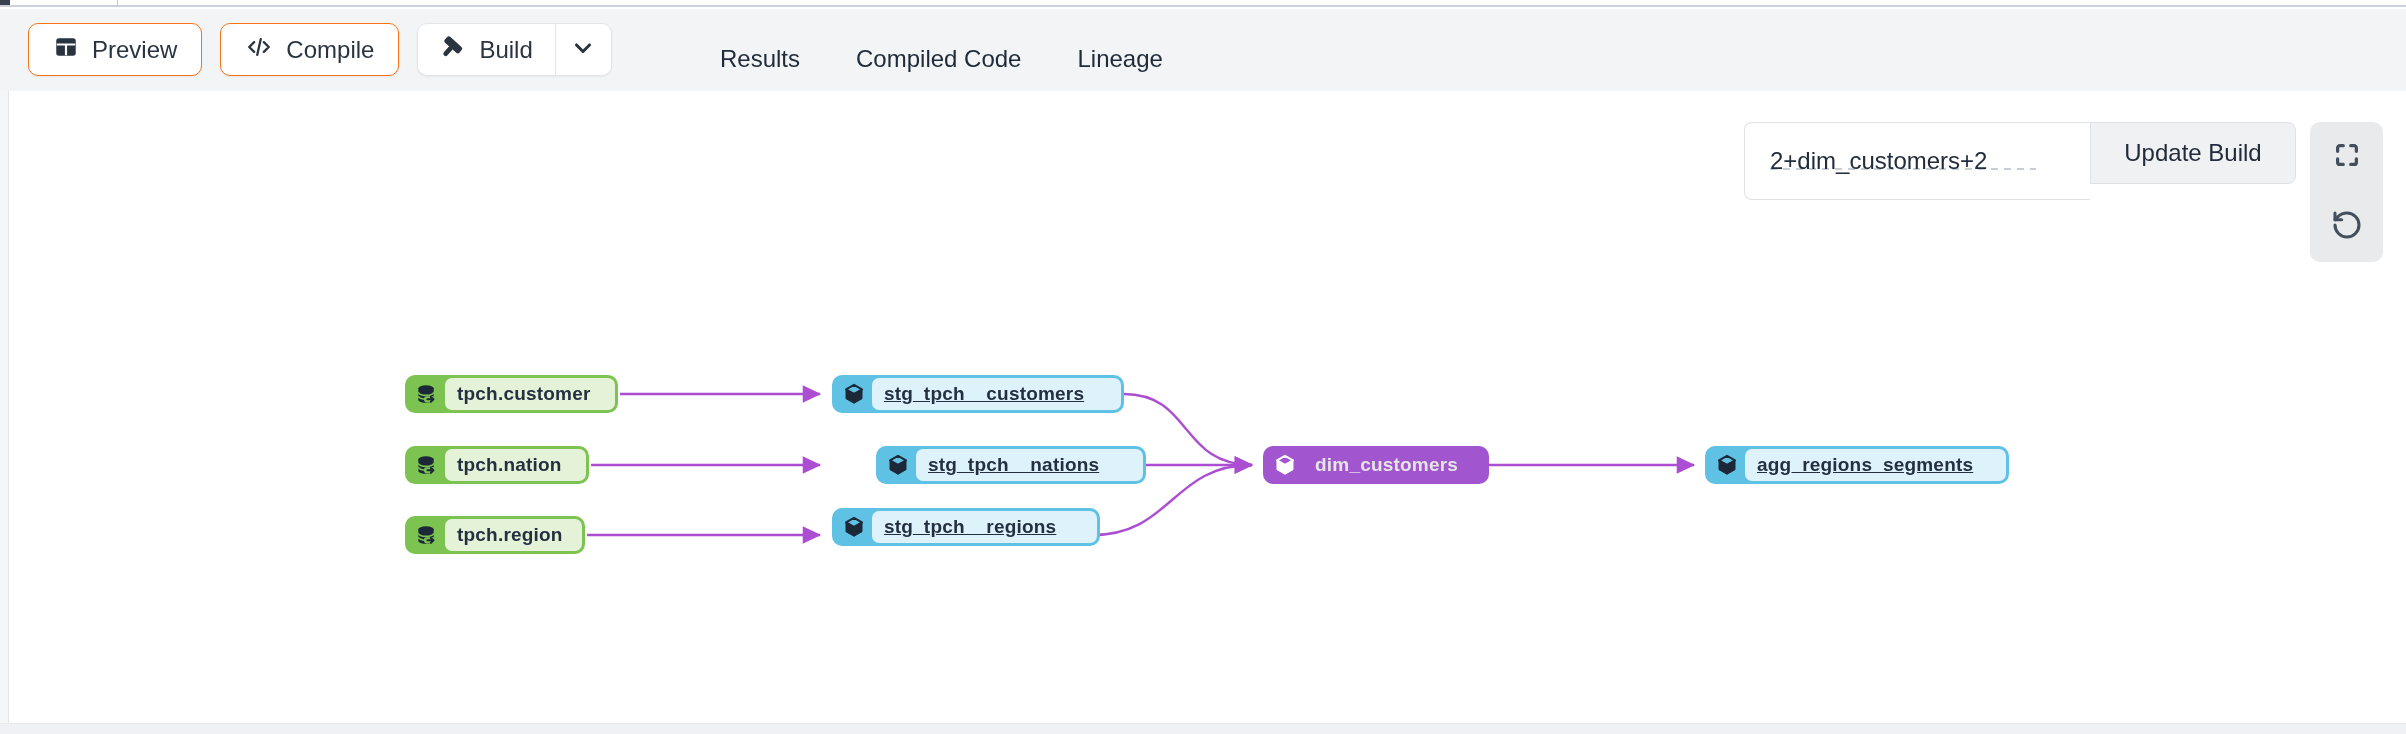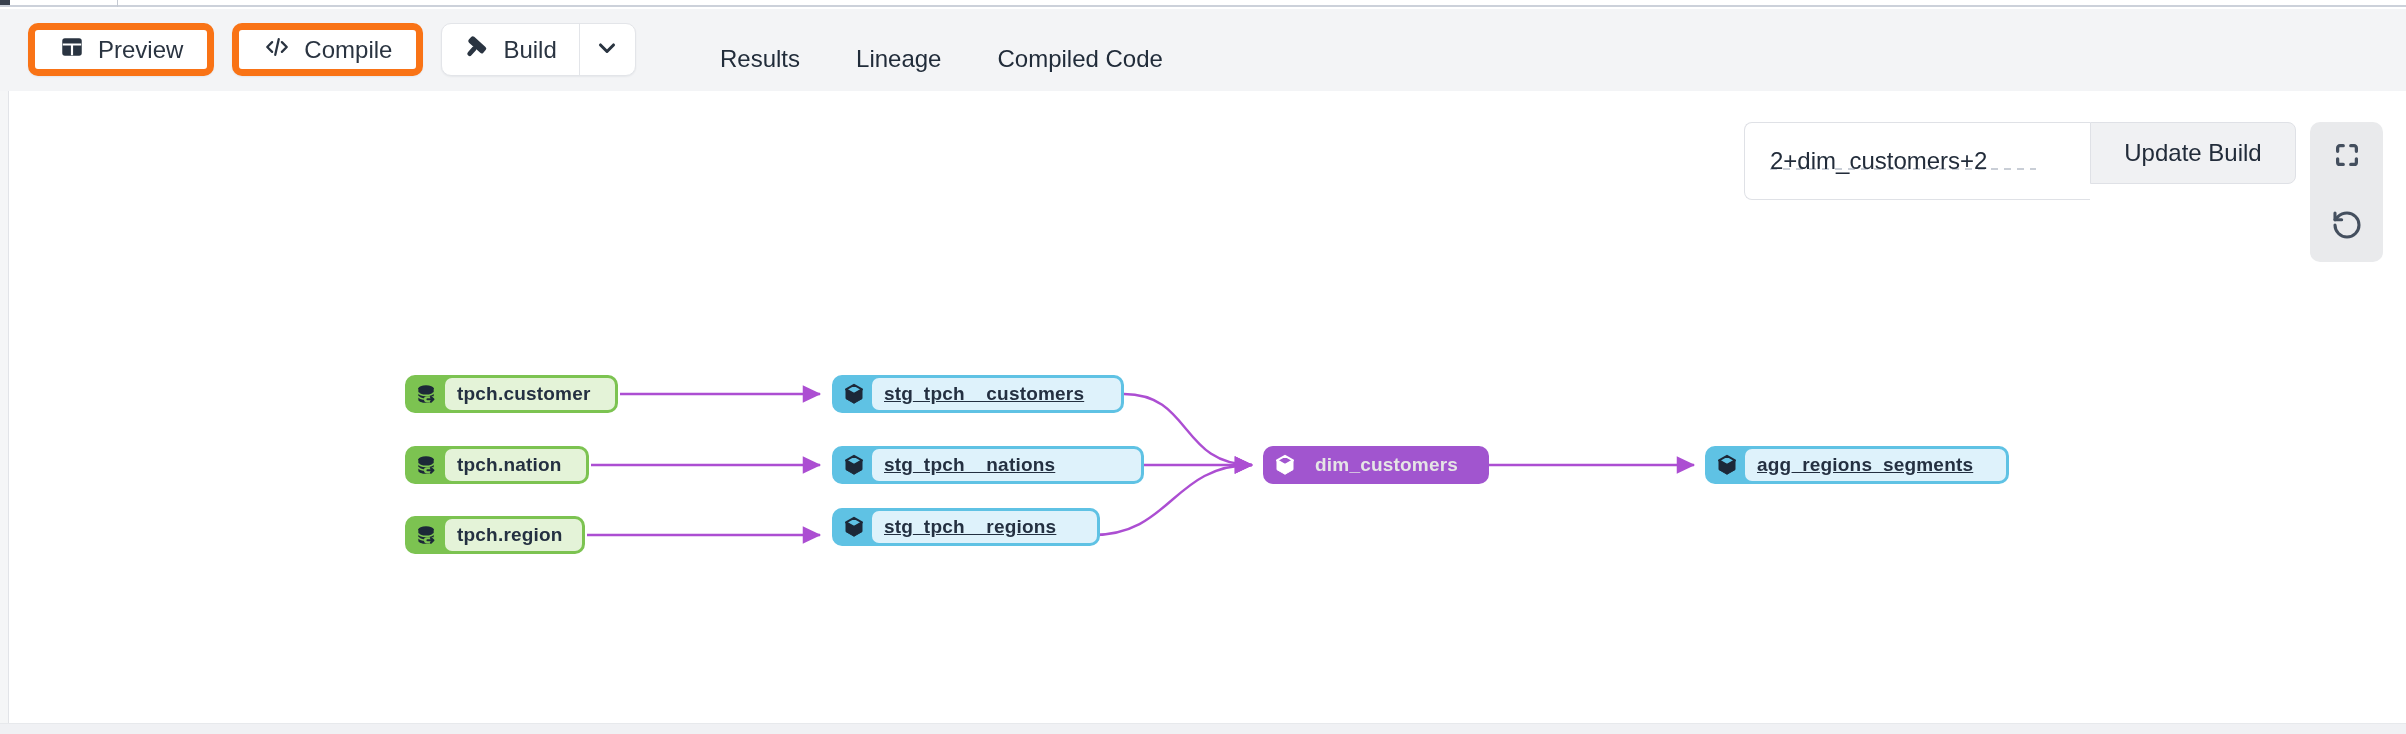--- a/index.html
+++ b/index.html
@@ -9,21 +9,21 @@
   .editor-strip { position:absolute; left:0; top:0; width:2406px; height:7px;
                   background:#fff; border-bottom:2px solid #ccd1da; }
   .editor-caret { position:absolute; left:0; top:0; width:10px; height:5px; background:#39414e; }
   .editor-gutter-line { position:absolute; left:117px; top:0; width:1px; height:7px; background:#c4c9d2; }
 
   
   .toolbar { position:absolute; left:0; top:9px; width:2406px; height:82px;
              background:var(--toolbar_bg,#f3f4f6); }
   .btn-row { position:absolute; left:28px; top:14px; display:flex; gap:18px; height:53px; }
   .tb-btn { display:flex; align-items:center; gap:13px; padding:0 24px; height:53px;
-            background:#fff; border:7px solid #f97316; border-radius:10px;
+            background:#fff; border:1px solid #f97316; border-radius:10px;
             box-shadow:0 1px 2px rgba(20,30,50,.06); font-size:24px; color:var(--ui_text,#2a3441);
             cursor:pointer; white-space:nowrap; }
   .split { display:flex; align-items:stretch; height:53px; background:#fff;
            border:1px solid #e3e5e9; border-radius:10px; box-shadow:0 1px 2px rgba(20,30,50,.06); }
   .split .main { display:flex; align-items:center; gap:13px; padding:0 22px;
                  font-size:24px; color:var(--ui_text,#2a3441); cursor:pointer; }
   .split .caret { display:flex; align-items:center; justify-content:center; width:56px;
                   border-left:1px solid #e3e5e9; cursor:pointer; }
   .icon-navy { color:#2a3441; }
 
@@ -118,25 +118,25 @@
             </svg>
         </span>
       </div>
     </div>
   </div>
 
   <div class="tabs">
     <div class="tab">
       <span>Results</span>
     </div>
+    <div class="tab">
+      <span>Compiled Code</span>
+    </div>
     <div class="tab active">
       <span>Lineage</span>
-    </div>
-    <div class="tab">
-      <span>Compiled Code</span>
     </div>
   </div>
 </div>
 
 <div class="canvas"></div>
 <div class="left-gutter"></div>
 <div class="bottom-strip"></div>
 
 <div class="selector-group">
   <input class="selector-input" spellcheck="false" value="2+dim_customers+2" style="">
@@ -222,21 +222,21 @@
 <div class="node model" style="left:832px;top:375px;width:292px">
   <span class="nicon">
     <svg width="24" height="24" viewBox="0 0 24 24">
         <path d="M4 7.3 v9.4 l8 4.5 v-9.4 Z" fill="#1c2838" stroke="#1c2838" stroke-linejoin="round"></path>
         <path d="M20 7.3 v9.4 l-8 4.5 v-9.4 Z" fill="#1c2838" stroke="#1c2838" stroke-linejoin="round"></path>
         <path d="M12 2.8 20 7.3 12 11.8 4 7.3 Z" fill="none" stroke="#1c2838" stroke-width="2" stroke-linejoin="round"></path>
       </svg>
   </span>
   <span class="nlabel">stg_tpch__customers</span>
 </div>
-<div class="node model" style="left:832px;top:446px;width:312px">
+<div class="node model" style="left:876px;top:446px;width:270px">
   <span class="nicon">
     <svg width="24" height="24" viewBox="0 0 24 24">
         <path d="M4 7.3 v9.4 l8 4.5 v-9.4 Z" fill="#1c2838" stroke="#1c2838" stroke-linejoin="round"></path>
         <path d="M20 7.3 v9.4 l-8 4.5 v-9.4 Z" fill="#1c2838" stroke="#1c2838" stroke-linejoin="round"></path>
         <path d="M12 2.8 20 7.3 12 11.8 4 7.3 Z" fill="none" stroke="#1c2838" stroke-width="2" stroke-linejoin="round"></path>
       </svg>
   </span>
   <span class="nlabel">stg_tpch__nations</span>
 </div>
 <div class="node model" style="left:832px;top:508px;width:268px">

